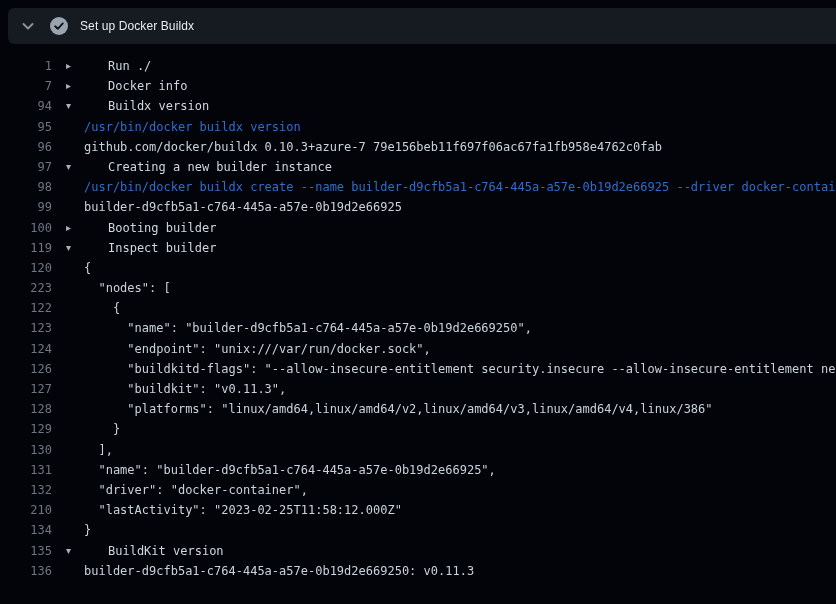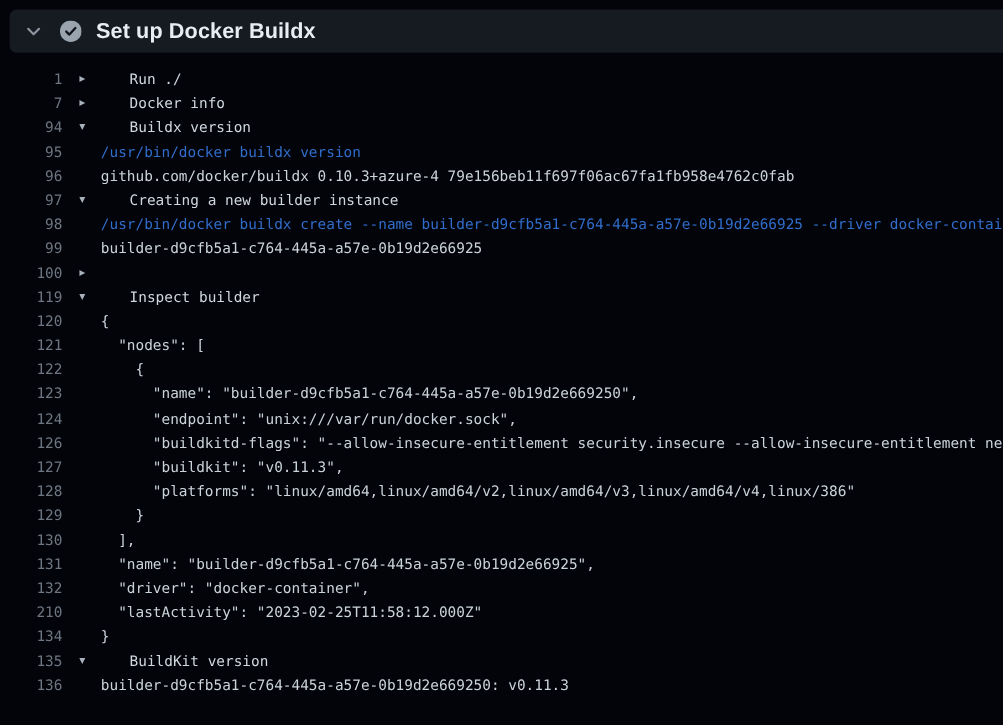--- a/index.html
+++ b/index.html
@@ -36,22 +36,22 @@
   }
   .check-wrap {
     margin-left: 14px;
     width: 18px;
     height: 18px;
     flex: 0 0 auto;
   }
   .step-title {
     margin-left: 12px;
     color: #e6edf3;
-    font-size: 18px;
-    font-weight: 700;
+    font-size: 12px;
+    font-weight: 400;
     letter-spacing: 0.1px;
   }
   .log {
     position: absolute;
     left: 0;
     top: 44px;
     right: 0;
     bottom: 0;
     padding-top: 12px;
     overflow: hidden;
@@ -138,21 +138,21 @@
     <span class="ln">95</span>
     <span class="content">
       
       <span class="txt">/usr/bin/docker buildx version</span>
     </span>
   </div>
     <div class="row output">
     <span class="ln">96</span>
     <span class="content">
       
-      <span class="txt">github.com/docker/buildx 0.10.3+azure-4 79e156beb11f697f06ac67fa1fb958e4762c0fab</span>
+      <span class="txt">github.com/docker/buildx 0.10.3+azure-7 79e156beb11f697f06ac67fa1fb958e4762c0fab</span>
     </span>
   </div>
     <div class="row group">
     <span class="ln">97</span>
     <span class="content">
       <span class="arrow">▾</span>
       <span class="txt">Creating a new builder instance</span>
     </span>
   </div>
     <div class="row command">
@@ -166,38 +166,39 @@
     <span class="ln">99</span>
     <span class="content">
       
       <span class="txt">builder-d9cfb5a1-c764-445a-a57e-0b19d2e66925</span>
     </span>
   </div>
     <div class="row group">
     <span class="ln">100</span>
     <span class="content">
       <span class="arrow">▸</span>
+      <span class="txt">Booting builder</span>
     </span>
   </div>
     <div class="row group">
     <span class="ln">119</span>
     <span class="content">
       <span class="arrow">▾</span>
       <span class="txt">Inspect builder</span>
     </span>
   </div>
     <div class="row output">
     <span class="ln">120</span>
     <span class="content">
       
       <span class="txt">{</span>
     </span>
   </div>
     <div class="row output">
-    <span class="ln">121</span>
+    <span class="ln">223</span>
     <span class="content">
       
       <span class="txt">  "nodes": [</span>
     </span>
   </div>
     <div class="row output">
     <span class="ln">122</span>
     <span class="content">
       
       <span class="txt">    {</span>

